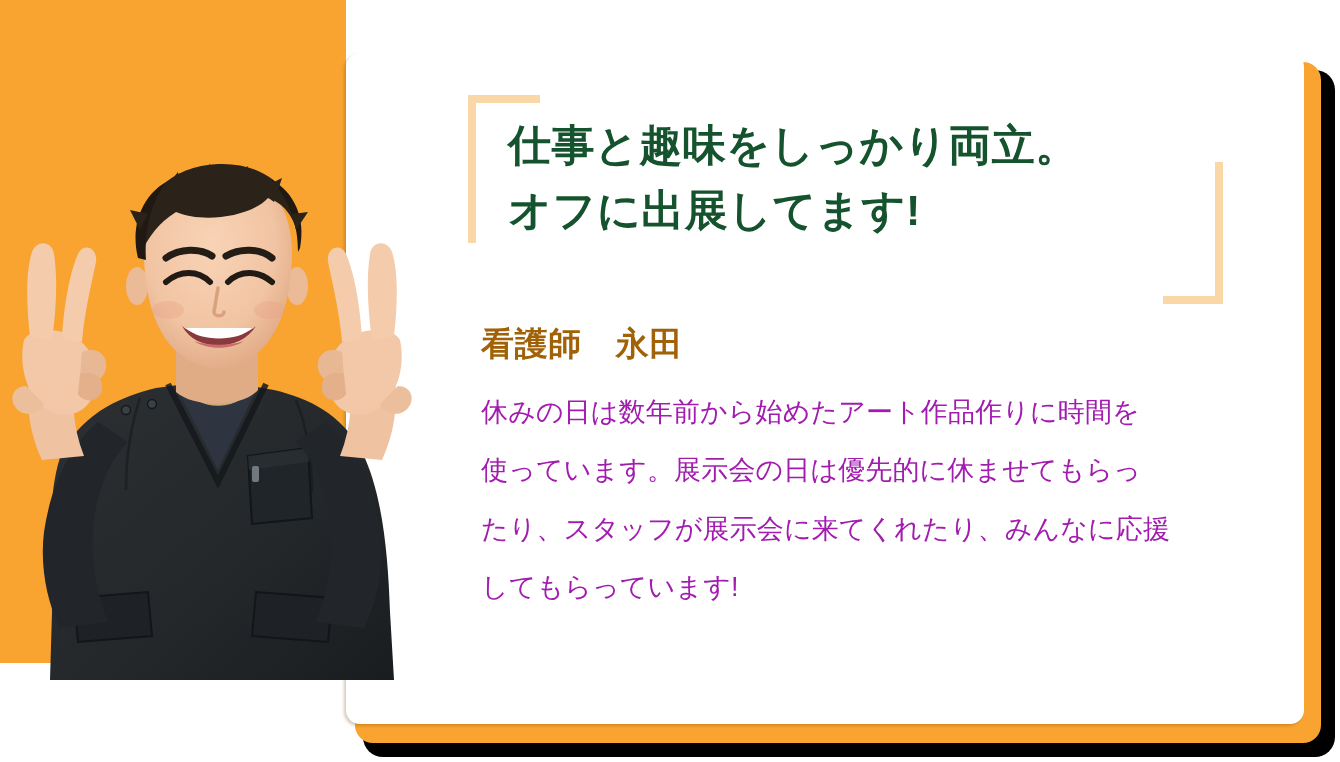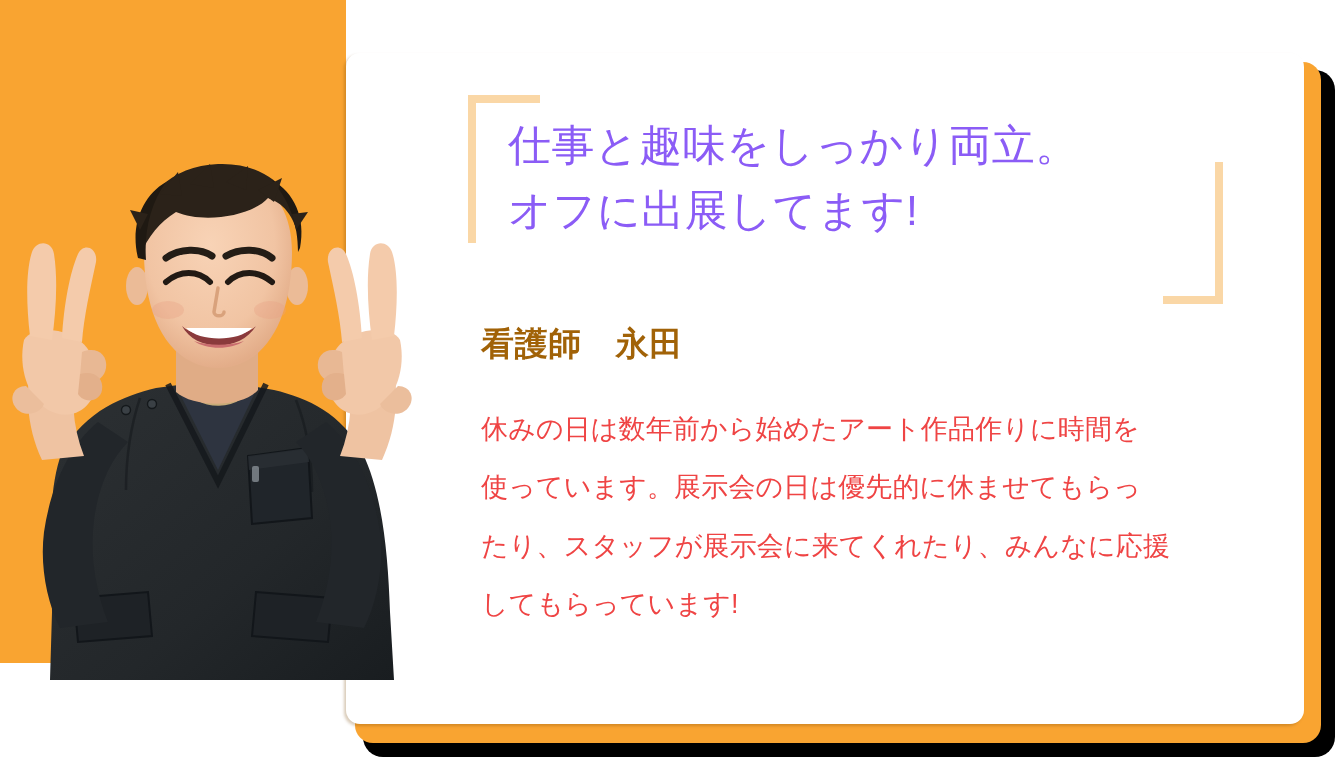--- a/index.html
+++ b/index.html
@@ -30,31 +30,31 @@
   .bracket-tl{left:468px;top:95px;width:72px;height:148px;}
   .bracket-tl .v{left:0;top:0;width:8px;height:148px;}
   .bracket-tl .h{left:0;top:0;width:72px;height:8px;}
   .bracket-br{left:1163px;top:162px;width:60px;height:142px;}
   .bracket-br .v{right:0;top:0;width:8px;height:142px;}
   .bracket-br .h{left:0;bottom:0;width:60px;height:8px;}
 
   
   .headline{
     position:absolute;left:508px;top:113px;width:700px;
-    color:#8b5cf6;font-size:43px;font-weight:normal;line-height:1.52;
+    color:#14532d;font-size:43px;font-weight:bold;line-height:1.52;
     letter-spacing:.01em;white-space:pre-line;
   }
   .person-name{
     position:absolute;left:481px;top:322px;
     color:#a16207;font-size:33px;font-weight:bold;letter-spacing:.02em;
     white-space:pre;
   }
   .body-copy{
-    position:absolute;left:481px;top:400px;width:762px;
-    color:#ef4444;font-size:27px;line-height:2.16;letter-spacing:.005em;
+    position:absolute;left:481px;top:383px;width:762px;
+    color:#a21caf;font-size:27px;line-height:2.16;letter-spacing:.005em;
     white-space:pre-line;
   }
 
   
   .photo{position:absolute;left:-10px;top:160px;width:470px;height:520px;}
   .photo svg{display:block;}
 </style>
 </head>
 <body>
 

